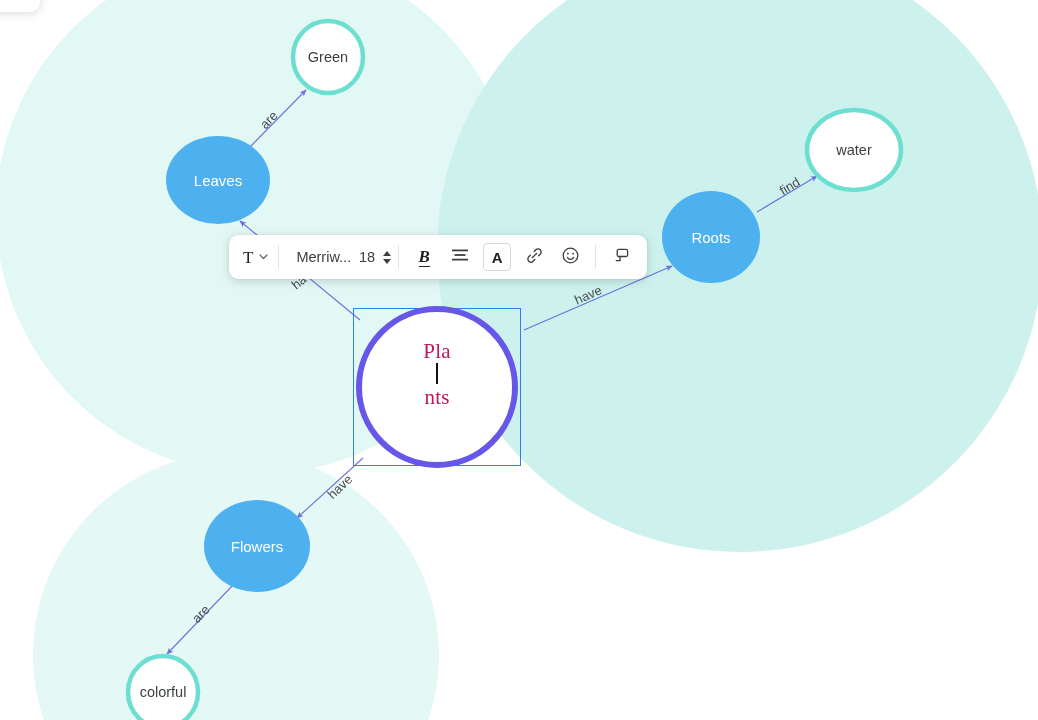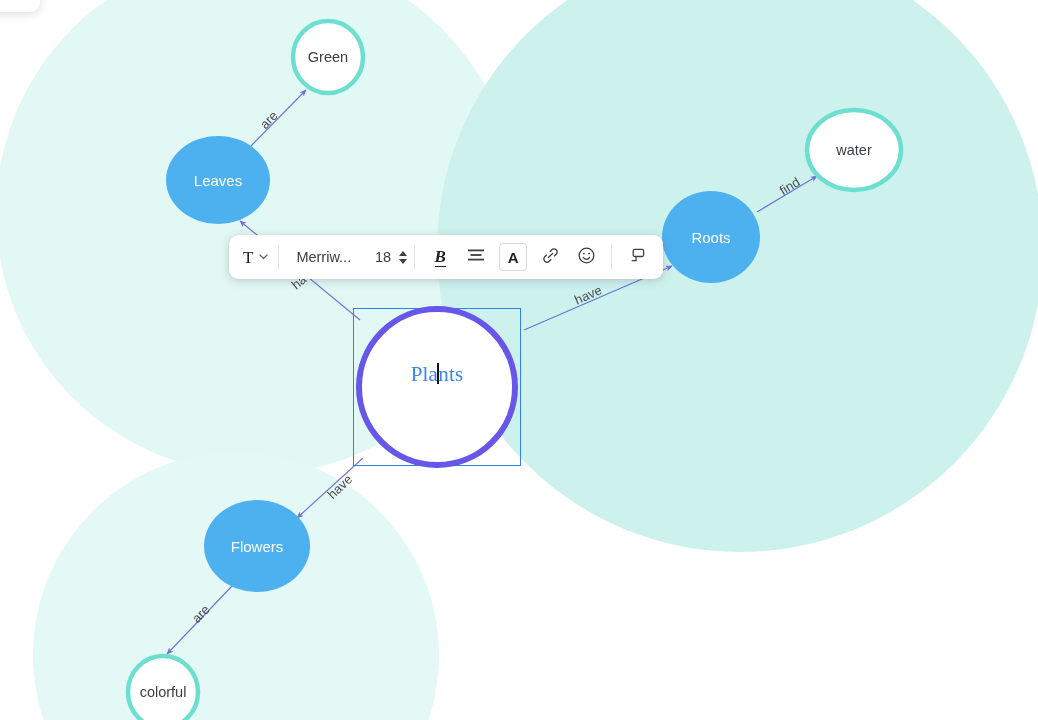--- a/index.html
+++ b/index.html
@@ -130,23 +130,24 @@
     position: absolute;
     left: 0;
     top: 0;
     width: 168px;
     height: 132px;
     display: flex;
     align-items: center;
     justify-content: center;
     font-family: "Liberation Serif", serif;
     font-size: 21px;
-    color: #3b82f6;
+    color: #be185d;
     letter-spacing: 0.2px;
     white-space: pre;
+    flex-direction: column;
   }
   #text-caret {
     display: inline-block;
     width: 1.5px;
     height: 21px;
     background: #111;
     vertical-align: middle;
     margin: 0 -0.7px;
     position: relative;
     top: -1px;
@@ -213,21 +214,20 @@
     font-family: "Liberation Sans", sans-serif;
     font-size: 14.5px;
     color: #3c4043;
     padding: 0 6px 0 10px;
     white-space: nowrap;
     text-align: center;
   }
   #tb-font-size-group {
     display: flex;
     align-items: center;
-    margin-left: 16px;
   }
   #tb-font-size {
     font-family: "Liberation Sans", sans-serif;
     font-size: 14.5px;
     color: #3c4043;
     min-width: 18px;
     text-align: right;
   }
   #tb-spinner {
     display: flex;

